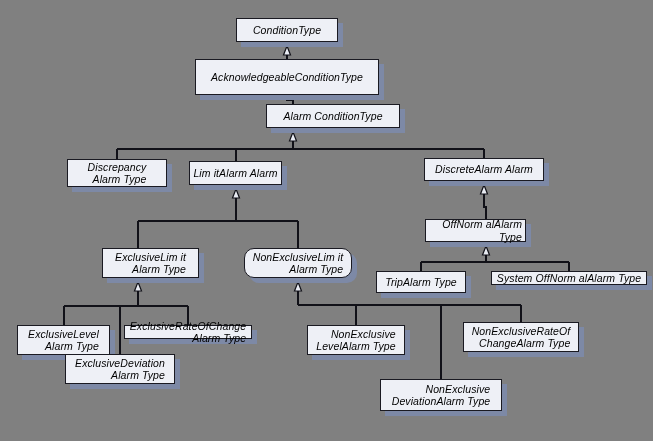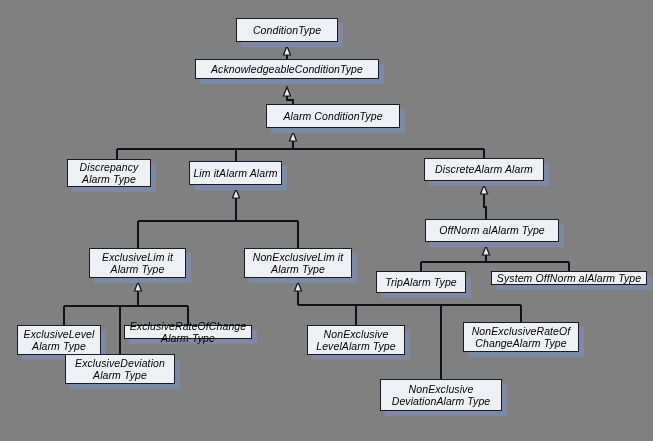--- a/index.html
+++ b/index.html
@@ -29,21 +29,21 @@
   }
   .node {
     position: absolute;
     box-sizing: border-box;
     background: #eef0f6;
     border: 1.4px solid #1a1a22;
     color: #000000;
     font-style: italic;
     font-size: 10.5px;
     line-height: 12.5px;
-    text-align: center;
+    text-align: right;
     display: flex;
     align-items: center;
     justify-content: center;
     box-shadow: 5px 5px 0 0 #7d89a6;
     z-index: 5;
     letter-spacing: 0.1px;
     white-space: pre-line;
     padding: 0 3px;
   }
 </style>
@@ -88,34 +88,34 @@
         <polygon points="484,185 480.5,194 487.5,194"></polygon>
         <polygon points="486,246 482.5,255 489.5,255"></polygon>
         <polygon points="236,189 232.5,198 239.5,198"></polygon>
         <polygon points="138,282 134.5,291 141.5,291"></polygon>
         <polygon points="298,282 294.5,291 301.5,291"></polygon>
       </g>
   </svg>
 
   <div id="nodes">
       <div class="node" style="left: 236px; top: 18px; width: 102px; height: 24px;">ConditionType</div>
-      <div class="node" style="left: 195px; top: 59px; width: 184px; height: 20px;">AcknowledgeableConditionType</div>
+      <div class="node" style="left: 195px; top: 59px; width: 184px; height: 36px;">AcknowledgeableConditionType</div>
       <div class="node" style="left: 226px; top: 104px; width: 134px; height: 24px; margin-left: 40px;">Alarm ConditionType</div>
-      <div class="node" style="left: 67px; top: 159px; width: 84px; height: 28px;">Discrepancy
+      <div class="node" style="left: 67px; top: 159px; width: 100px; height: 28px;">Discrepancy
 Alarm Type</div>
       <div class="node" style="left: 189px; top: 161px; width: 93px; height: 24px;">Lim itAlarm Alarm</div>
       <div class="node" style="left: 424px; top: 158px; width: 120px; height: 23px;">DiscreteAlarm Alarm</div>
-      <div class="node" style="left: 425px; top: 219px; width: 134px; height: 23px;">OffNorm alAlarm Type</div>
-      <div class="node" style="left: 89px; top: 248px; width: 97px; height: 30px;">ExclusiveLim it
+      <div class="node" style="left: 425px; top: 219px; width: 101px; height: 23px;">OffNorm alAlarm Type</div>
+      <div class="node" style="left: 102px; top: 248px; width: 97px; height: 30px;">ExclusiveLim it
 Alarm Type</div>
-      <div class="node" style="left: 244px; top: 248px; width: 108px; height: 30px;">NonExclusiveLim it
+      <div class="node" style="left: 244px; top: 248px; width: 108px; height: 30px; border-radius: 10px;">NonExclusiveLim it
 Alarm Type</div>
       <div class="node" style="left: 376px; top: 271px; width: 90px; height: 22px;">TripAlarm Type</div>
       <div class="node" style="left: 491px; top: 271px; width: 156px; height: 14px;">System OffNorm alAlarm Type</div>
-      <div class="node" style="left: 17px; top: 325px; width: 84px; height: 30px;">ExclusiveLevel
+      <div class="node" style="left: 17px; top: 325px; width: 93px; height: 30px;">ExclusiveLevel
 Alarm Type</div>
       <div class="node" style="left: 124px; top: 325px; width: 128px; height: 14px;">ExclusiveRateOfChange
 Alarm Type</div>
       <div class="node" style="left: 65px; top: 354px; width: 110px; height: 30px;">ExclusiveDeviation
 Alarm Type</div>
       <div class="node" style="left: 307px; top: 325px; width: 98px; height: 30px;">NonExclusive
 LevelAlarm Type</div>
       <div class="node" style="left: 463px; top: 322px; width: 116px; height: 30px;">NonExclusiveRateOf
 ChangeAlarm Type</div>
       <div class="node" style="left: 380px; top: 379px; width: 122px; height: 32px;">NonExclusive

